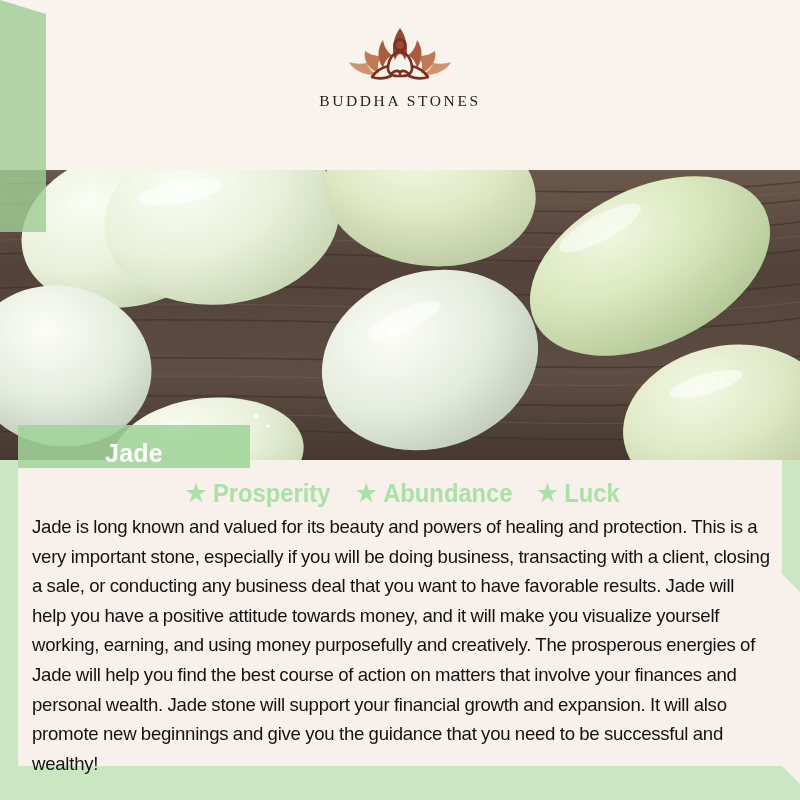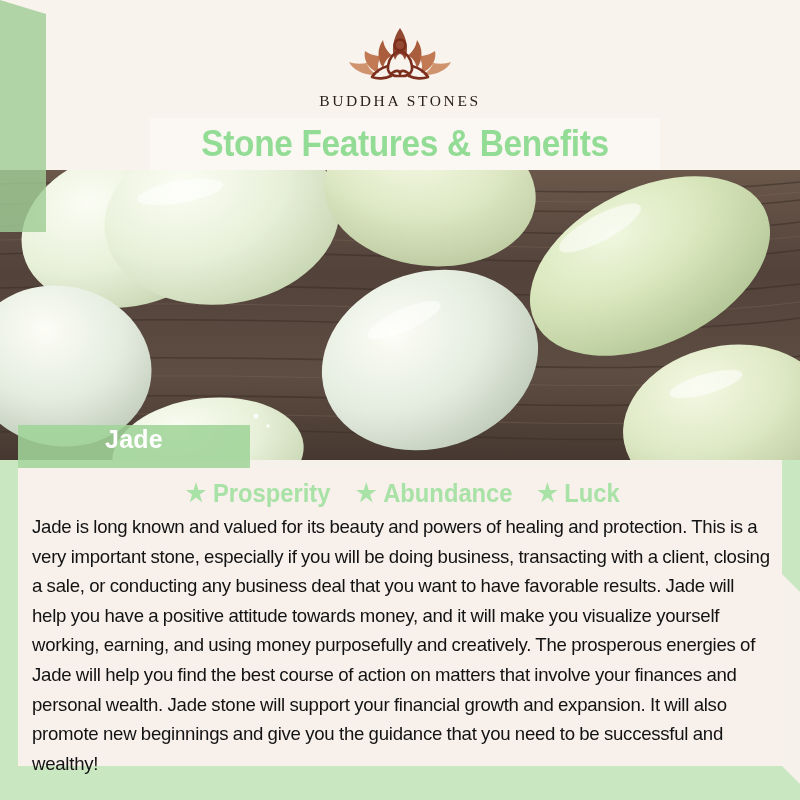--- a/index.html
+++ b/index.html
@@ -89,21 +89,21 @@
     overflow: hidden;
     background: #57463c;
   }
   .photo svg { display: block; width: 800px; height: 290px; }
 
   
   .stone-band {
     position: absolute; left: 18px; top: 425px;
     width: 232px; height: 43px;
     background: rgba(160, 212, 152, 0.88);
-    display: flex; align-items: flex-start; justify-content: center;
+    display: flex; align-items: flex-end; justify-content: center;
   }
   .stone-name {
     color: #ffffff;
     font-size: 25px;
     font-weight: 700;
     letter-spacing: 0.2px;
   }
 
   
   .content {
@@ -167,23 +167,20 @@
           <path d="M75 33 C68 35, 64 41, 63 48 C62 54, 66 58, 72 58 L78 58 C84 58, 88 54, 87 48 C86 41, 82 35, 75 33 Z"></path>
           <path d="M63 48 C56 50, 50 54, 47 59 C52 61, 60 61, 66 58"></path>
           <path d="M87 48 C94 50, 100 54, 103 59 C98 61, 90 61, 84 58"></path>
           <path d="M67 55 C71 52, 75 52, 75 56 C75 52, 79 52, 83 55"></path>
         </g>
       </svg>
       <div class="logo-text">BUDDHA STONES</div>
     </div>
   </div>
 
-  <div class="title-band">
-    <div class="title-text">Stone Features &amp; Benefits</div>
-  </div>
 
   <div class="photo">
     <svg viewBox="0 0 800 290" preserveAspectRatio="none">
       <defs>
         <linearGradient id="wood" x1="0" y1="0" x2="0" y2="1">
           <stop offset="0%" stop-color="#6b584b"></stop>
           <stop offset="35%" stop-color="#52423a"></stop>
           <stop offset="70%" stop-color="#5e4d42"></stop>
           <stop offset="100%" stop-color="#463830"></stop>
         </linearGradient>

